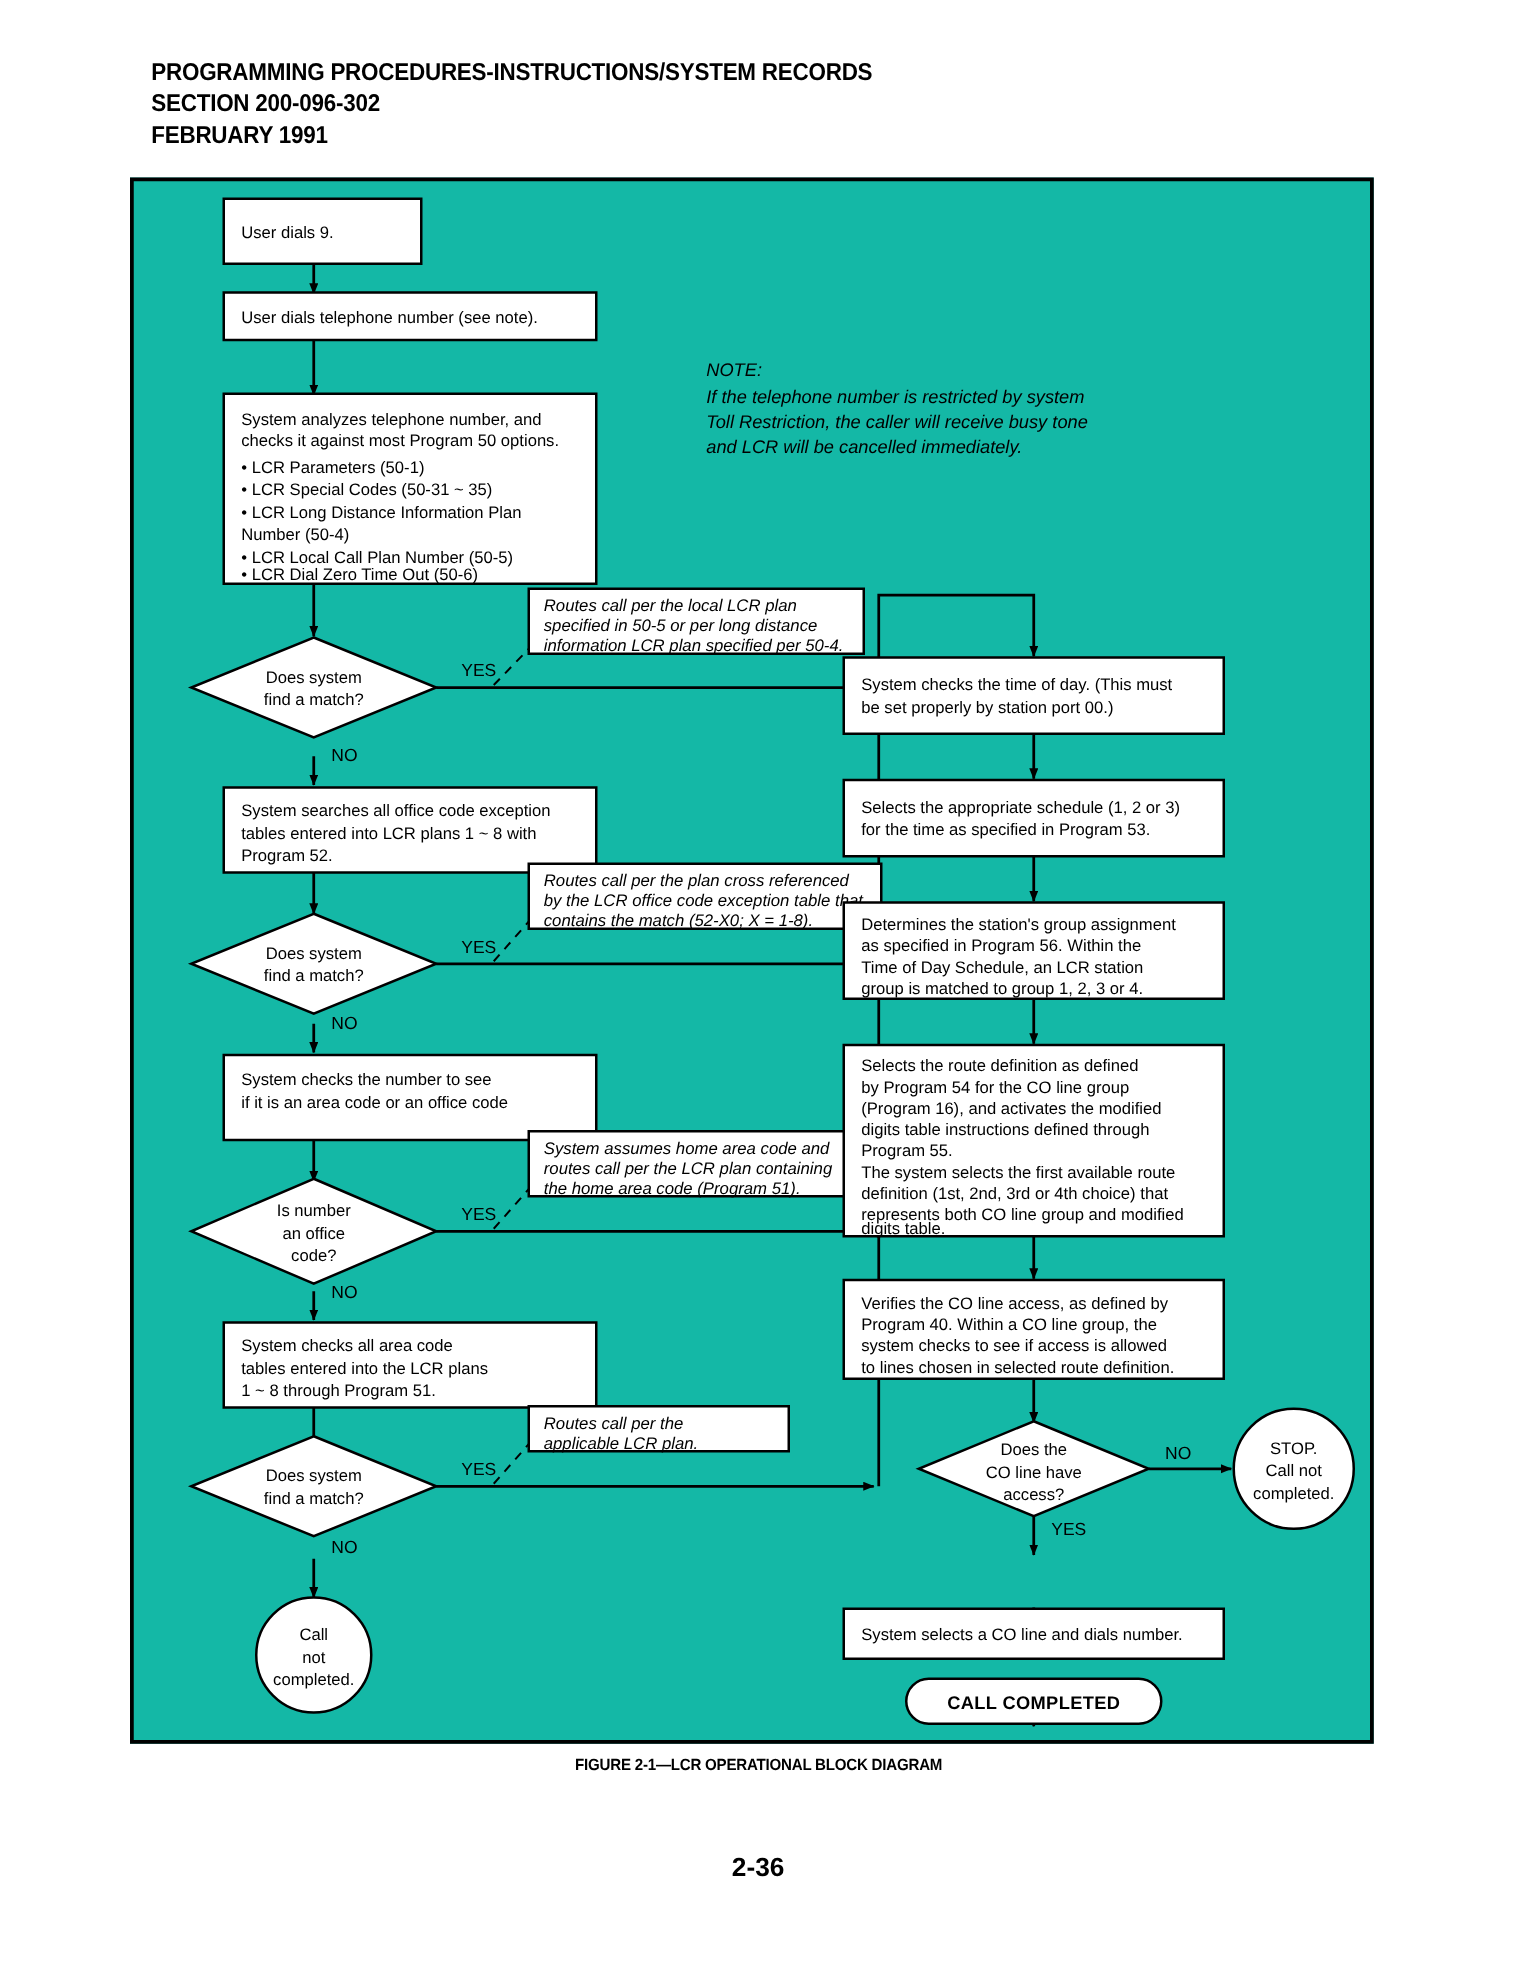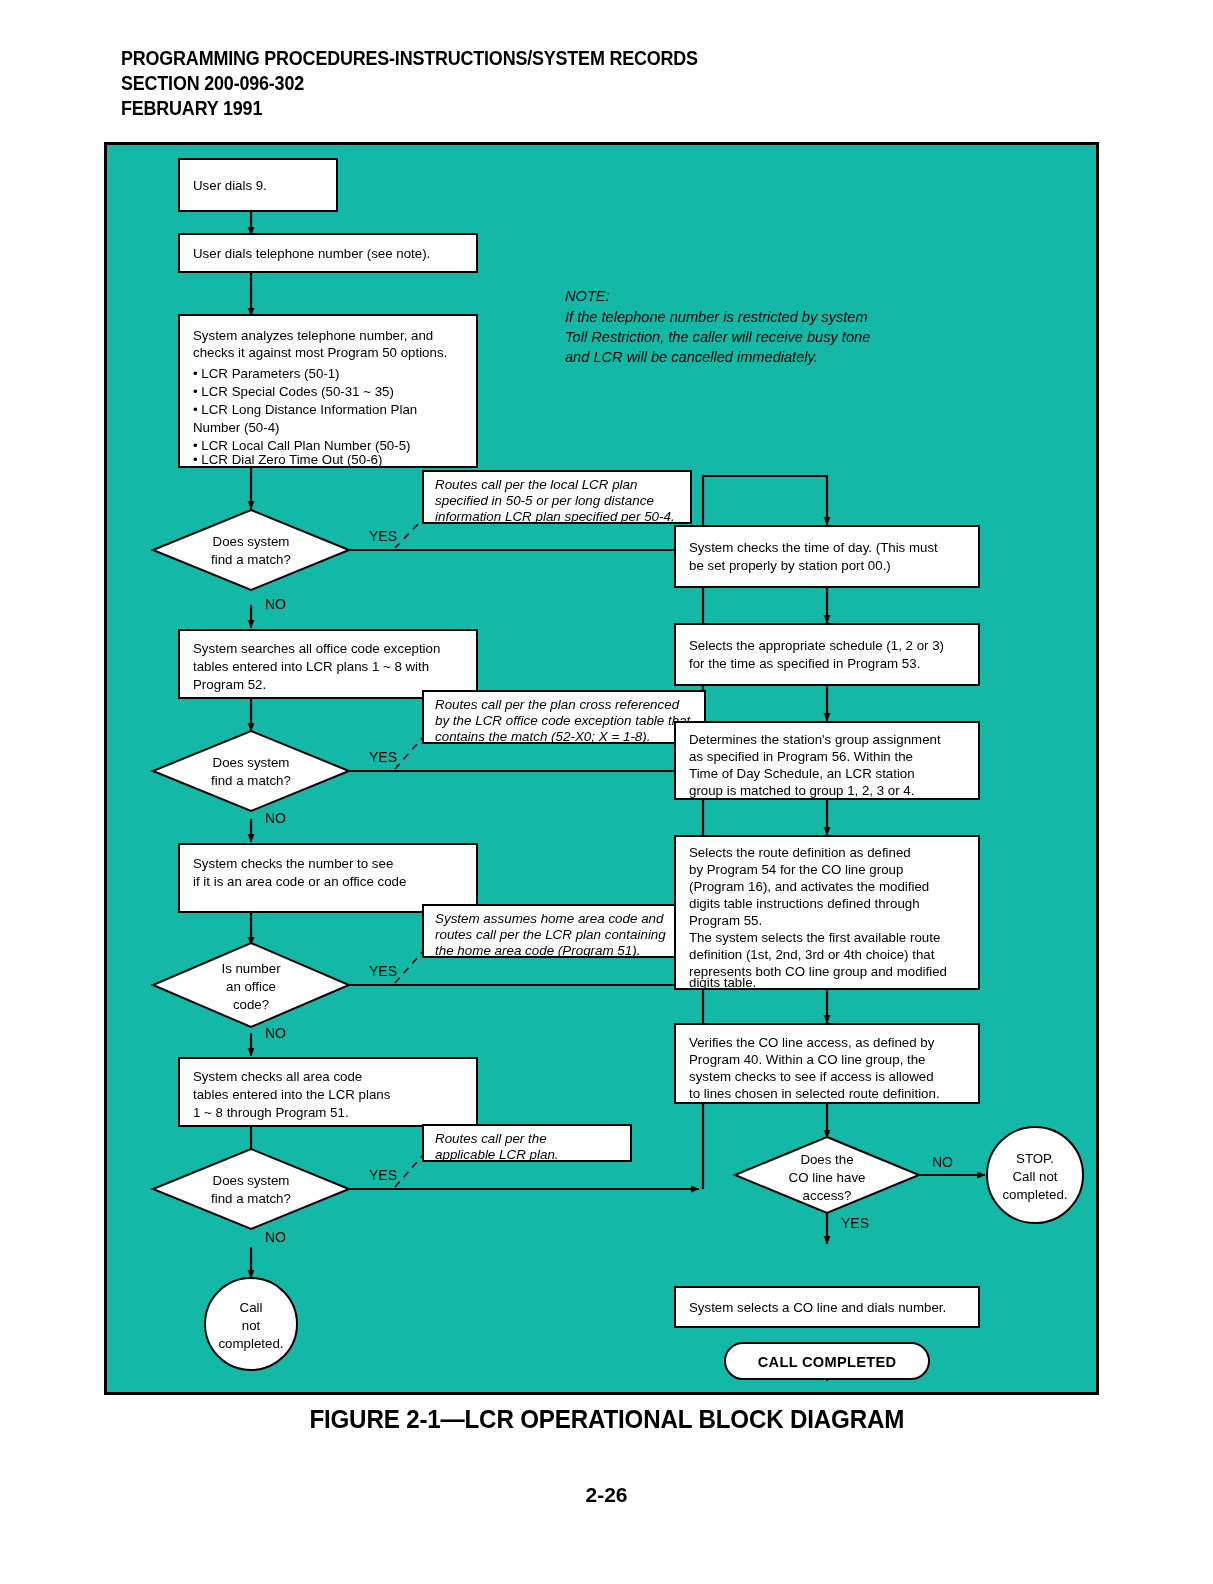--- a/index.html
+++ b/index.html
@@ -16,21 +16,21 @@
   }
   
   #figure-frame{
     position:absolute;left:104px;top:142px;width:995px;height:1253px;
     border:3px solid #000;box-sizing:border-box;background:#14b8a6;
   }
   #flow-svg{position:absolute;left:0;top:0;}
   
   #figure-caption{
     position:absolute;left:0;top:1404px;width:1213px;text-align:center;
-    font-weight:bold;font-size:26px;letter-spacing:-0.2px;
+    font-weight:bold;font-size:13px;letter-spacing:-0.2px;
   }
   #figure-caption span{display:inline-block;transform:scaleX(0.93);}
   #page-number{
     position:absolute;left:0;top:1483px;width:1213px;text-align:center;
     font-weight:bold;font-size:21px;
   }
   
   #flow-svg text{font-family:"Liberation Sans", sans-serif;fill:#000;}
   .nodetext{font-size:13.3px;}
   .notetext{font-size:14.6px;font-style:italic;}
@@ -283,13 +283,13 @@
       <rect class="shape" x="618" y="1198" width="204" height="36" rx="18" ry="18"></rect>
       <text class="termtext" x="720" y="1222" text-anchor="middle">CALL COMPLETED</text>
     </g>
 
   </svg>
 </div>
 
 <div id="figure-caption">
   <span>FIGURE 2-1—LCR OPERATIONAL BLOCK DIAGRAM</span>
 </div>
-<div id="page-number">2-26</div>
+<div id="page-number">2-36</div>
 
 </body></html>

